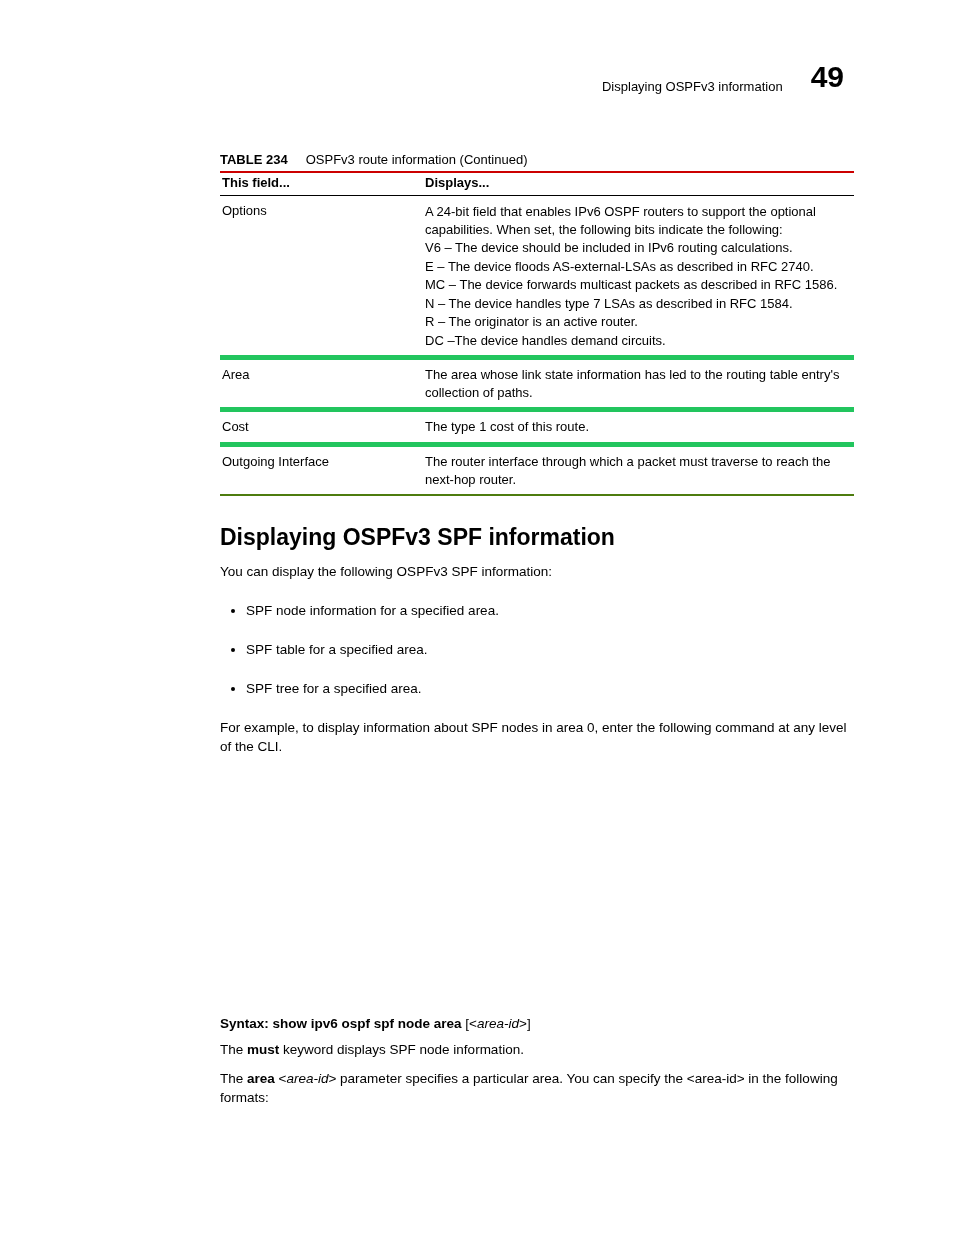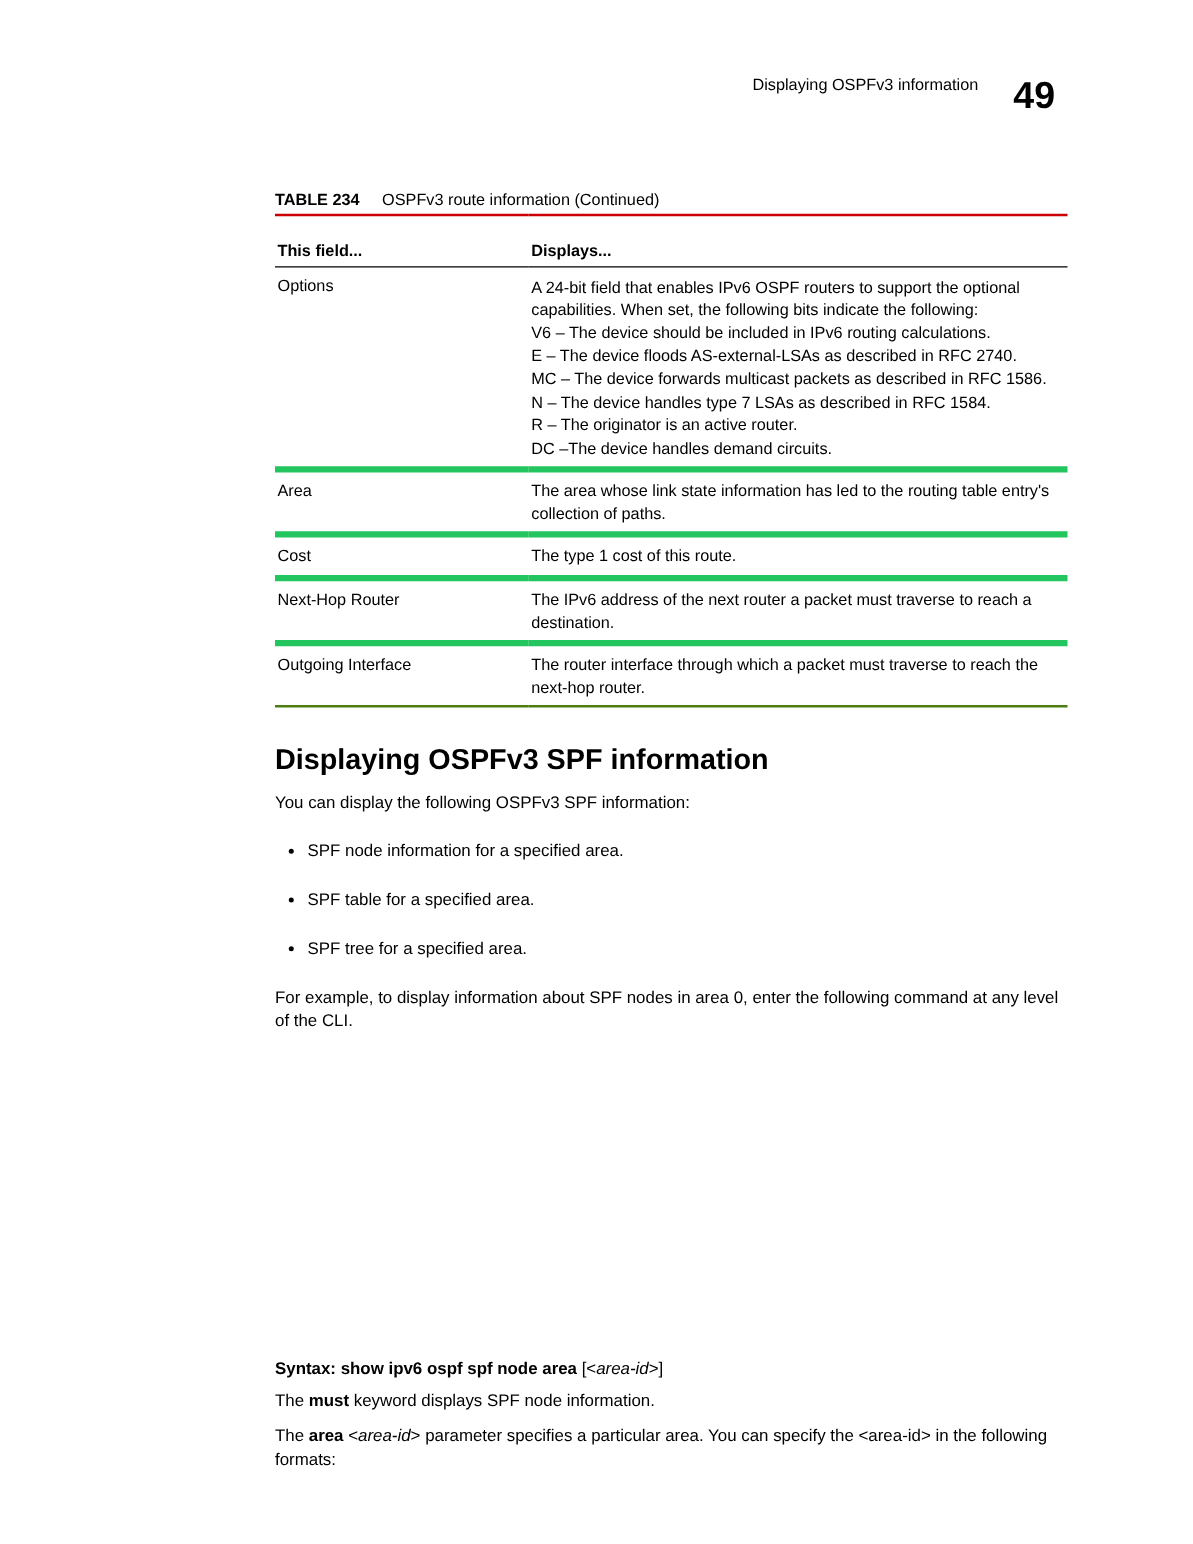--- a/index.html
+++ b/index.html
@@ -12,21 +12,21 @@
   .page {
     width: 954px;
     height: 1235px;
     box-sizing: border-box;
     padding: 60px 100px 60px 100px;
     position: relative;
   }
   .header-row {
     display: flex;
     justify-content: flex-end;
-    align-items: flex-start;
+    align-items: flex-end;
     gap: 28px;
     margin-bottom: 58px;
     padding-right: 10px;
   }
   .header-text {
     font-size: 13px;
     color: #000;
   }
   .header-number {
     font-size: 30px;
@@ -50,21 +50,21 @@
     border-collapse: collapse;
     font-size: 13px;
   }
   table.info-table thead tr {
     border-top: 2px solid #cc0000;
     border-bottom: 1px solid #000;
   }
   table.info-table th {
     text-align: left;
     font-weight: bold;
-    padding: 20px 6px 5px 2px;
+    padding: 2px 6px 5px 2px;
   }
   table.info-table th:first-child {
     width: 195px;
   }
   table.info-table tbody tr {
     border-bottom: 5px solid #22c55e;
   }
   table.info-table tbody tr:last-child {
     border-bottom: 2px solid #4d7c0f;
   }
@@ -144,24 +144,20 @@
         </tr>
         <tr>
           <td>Area</td>
           <td>The area whose link state information has led to the routing table entry's collection of paths.</td>
         </tr>
         <tr>
           <td>Cost</td>
           <td>The type 1 cost of this route.</td>
         </tr>
         <tr>
-          <td>Next-Hop Router</td>
-          <td>The IPv6 address of the next router a packet must traverse to reach a destination.</td>
-        </tr>
-        <tr>
           <td>Outgoing Interface</td>
           <td>The router interface through which a packet must traverse to reach the next-hop router.</td>
         </tr>
       </tbody>
     </table>
 
     <h2 class="section-heading">Displaying OSPFv3 SPF information</h2>
 
     <p class="body-text">You can display the following OSPFv3 SPF information:</p>
 

